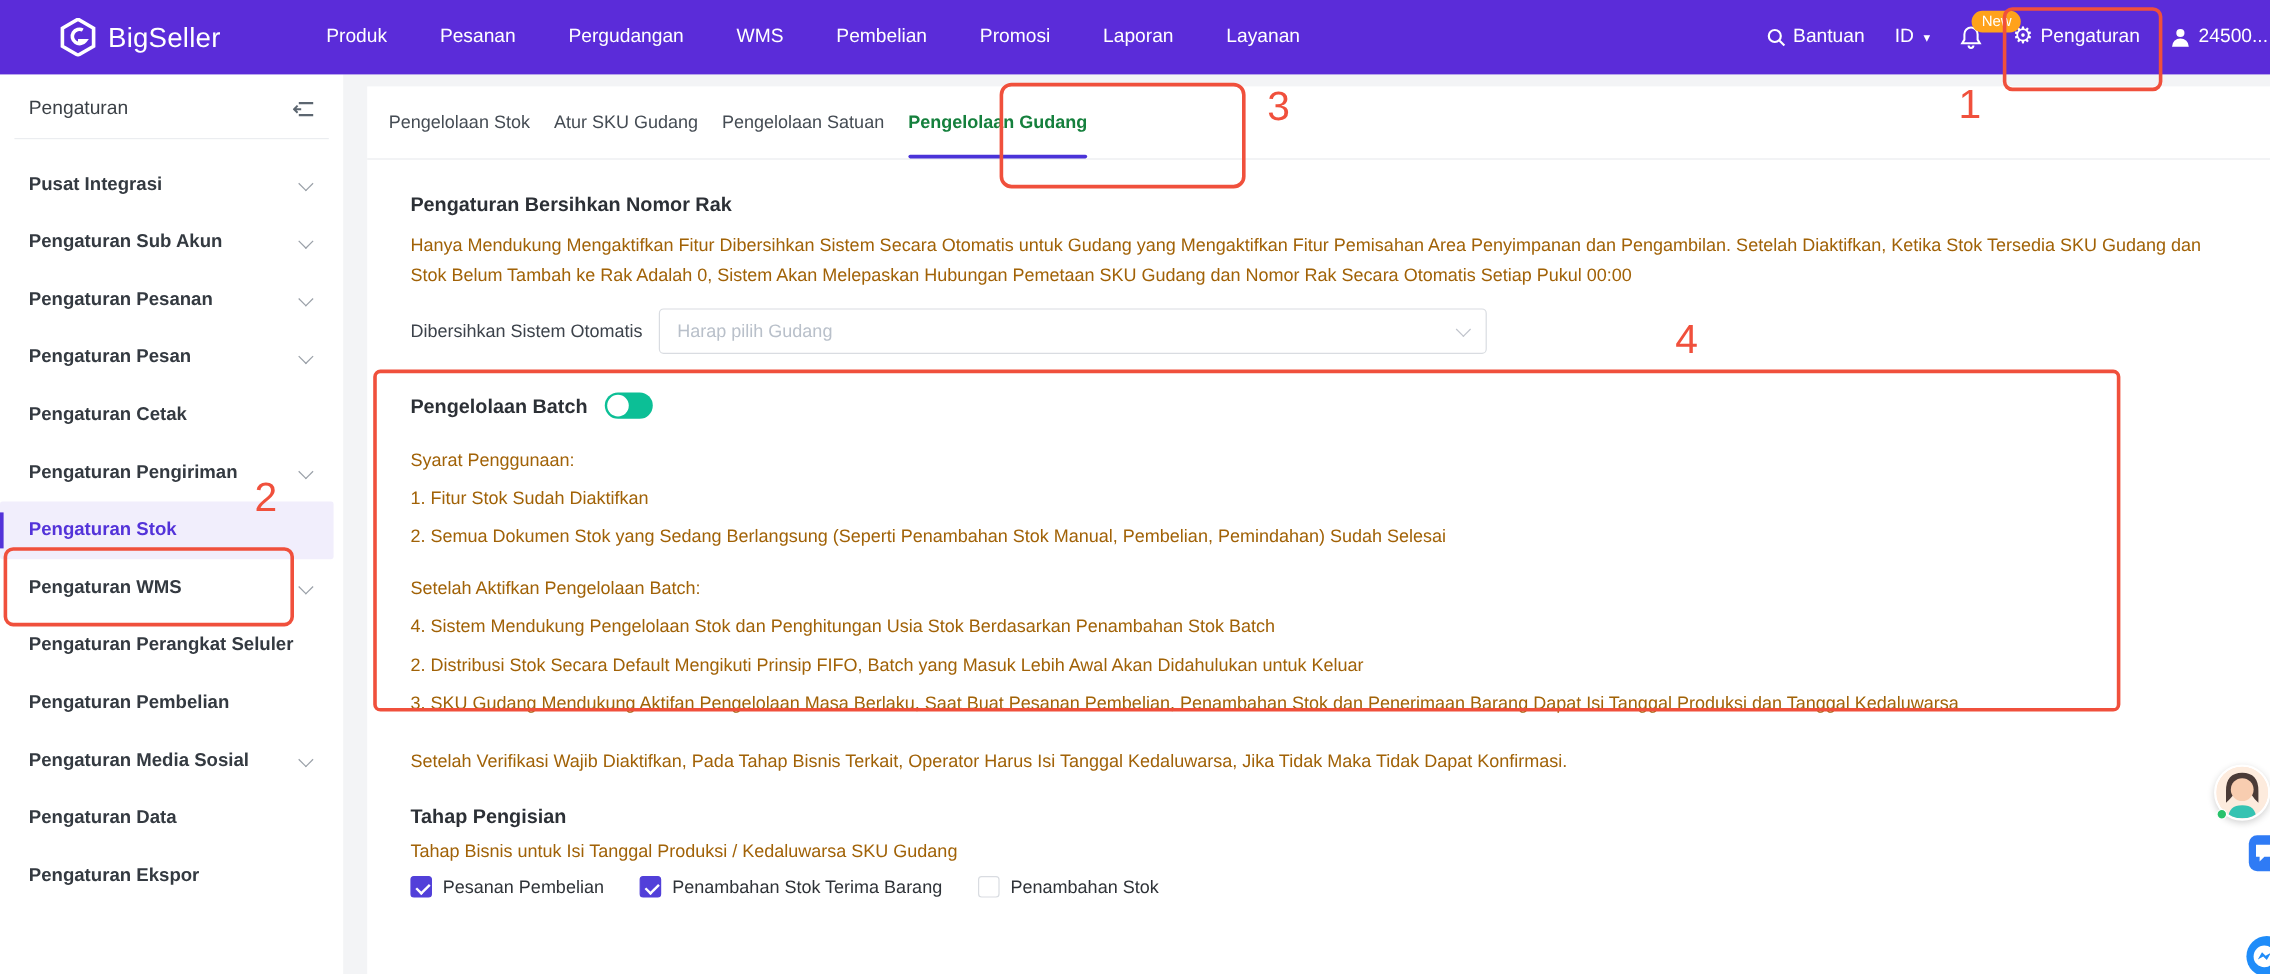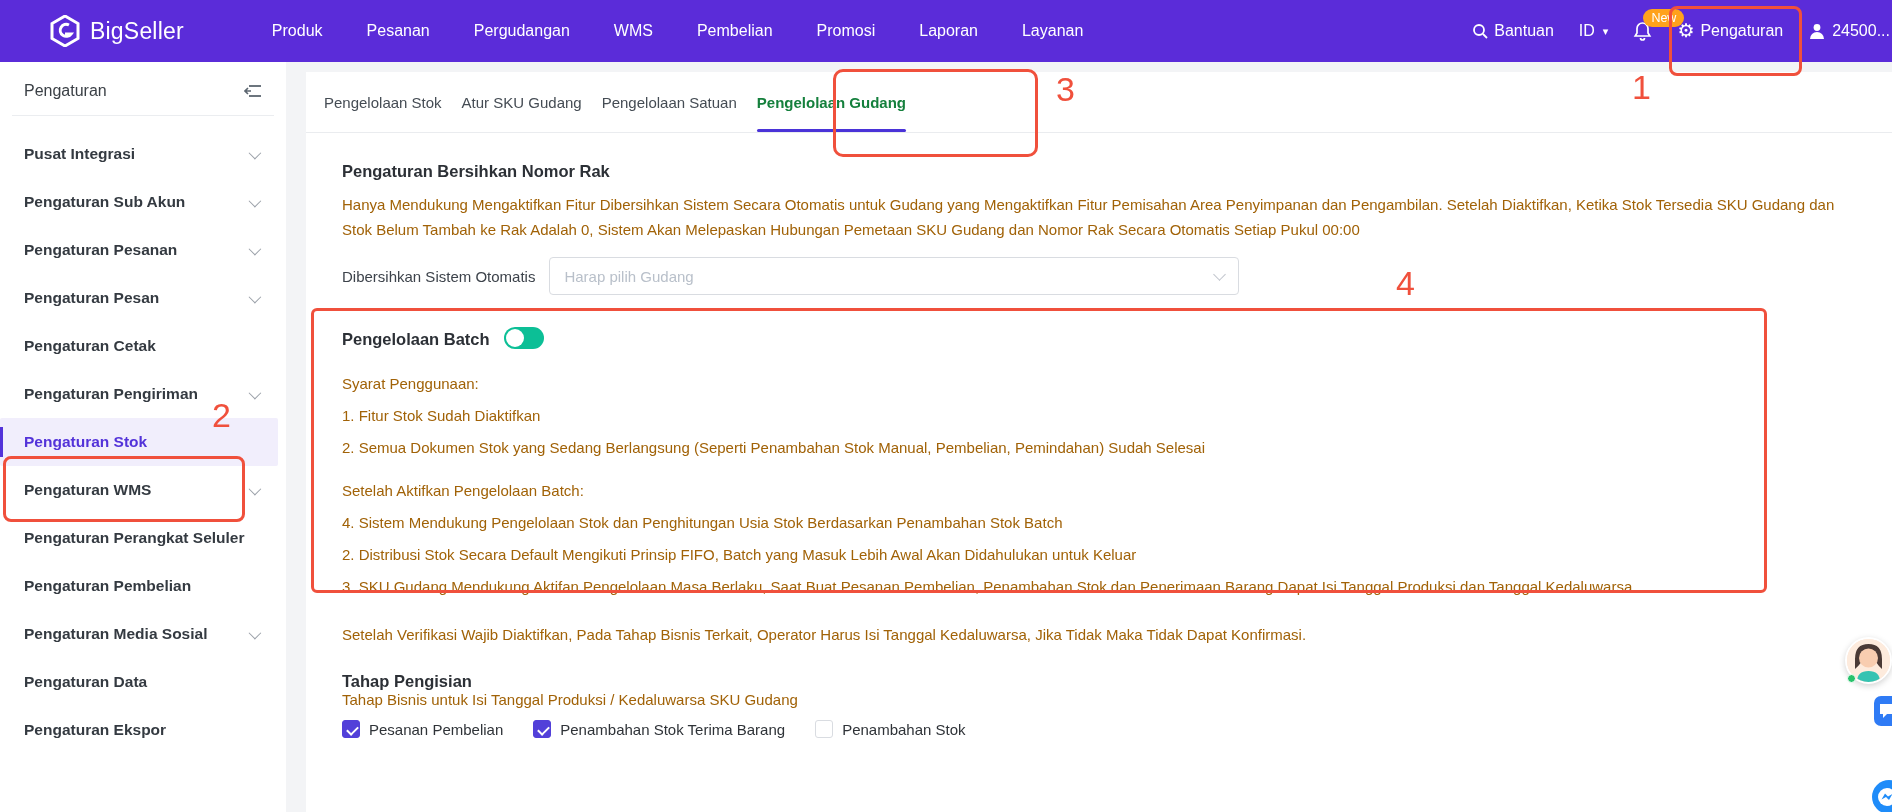--- a/index.html
+++ b/index.html
@@ -87,21 +87,21 @@
     border-radius:50%; background:#fff;
   }
   .batch { margin-top:32px; }
   .title-row { display:flex; align-items:flex-end; gap:14px; }
   .batch-lines { margin-top:24px; }
   .batch-lines p { margin:0 0 11px; line-height:21px; }
   .batch-lines p.gap { margin-top:22px; }
   .expiry { margin-top:27px; }
   .expiry-desc { margin-top:13px; line-height:21px; }
   .fill-title { margin-top:27px; }
-  .fill-desc { }
+  .fill-desc { margin-top:10px; }
   .cb-row { margin-top:12px; display:flex; align-items:center; gap:30px; }
   .cb-item { display:flex; align-items:center; gap:9px; font-size:15px; color:#2f3338; cursor:pointer; }
   .checkbox {
     width:18px; height:18px; border-radius:3px; border:1px solid #d9dce1; background:#fff; position:relative; flex:none;
   }
   .checkbox.checked { background:#5240d9; border-color:#5240d9; }
   .checkbox.checked::after {
     content:""; position:absolute; left:4px; top:4.5px; width:9px; height:5px;
     border-left:2px solid #fff; border-bottom:2px solid #fff; transform:rotate(-45deg);
   }

